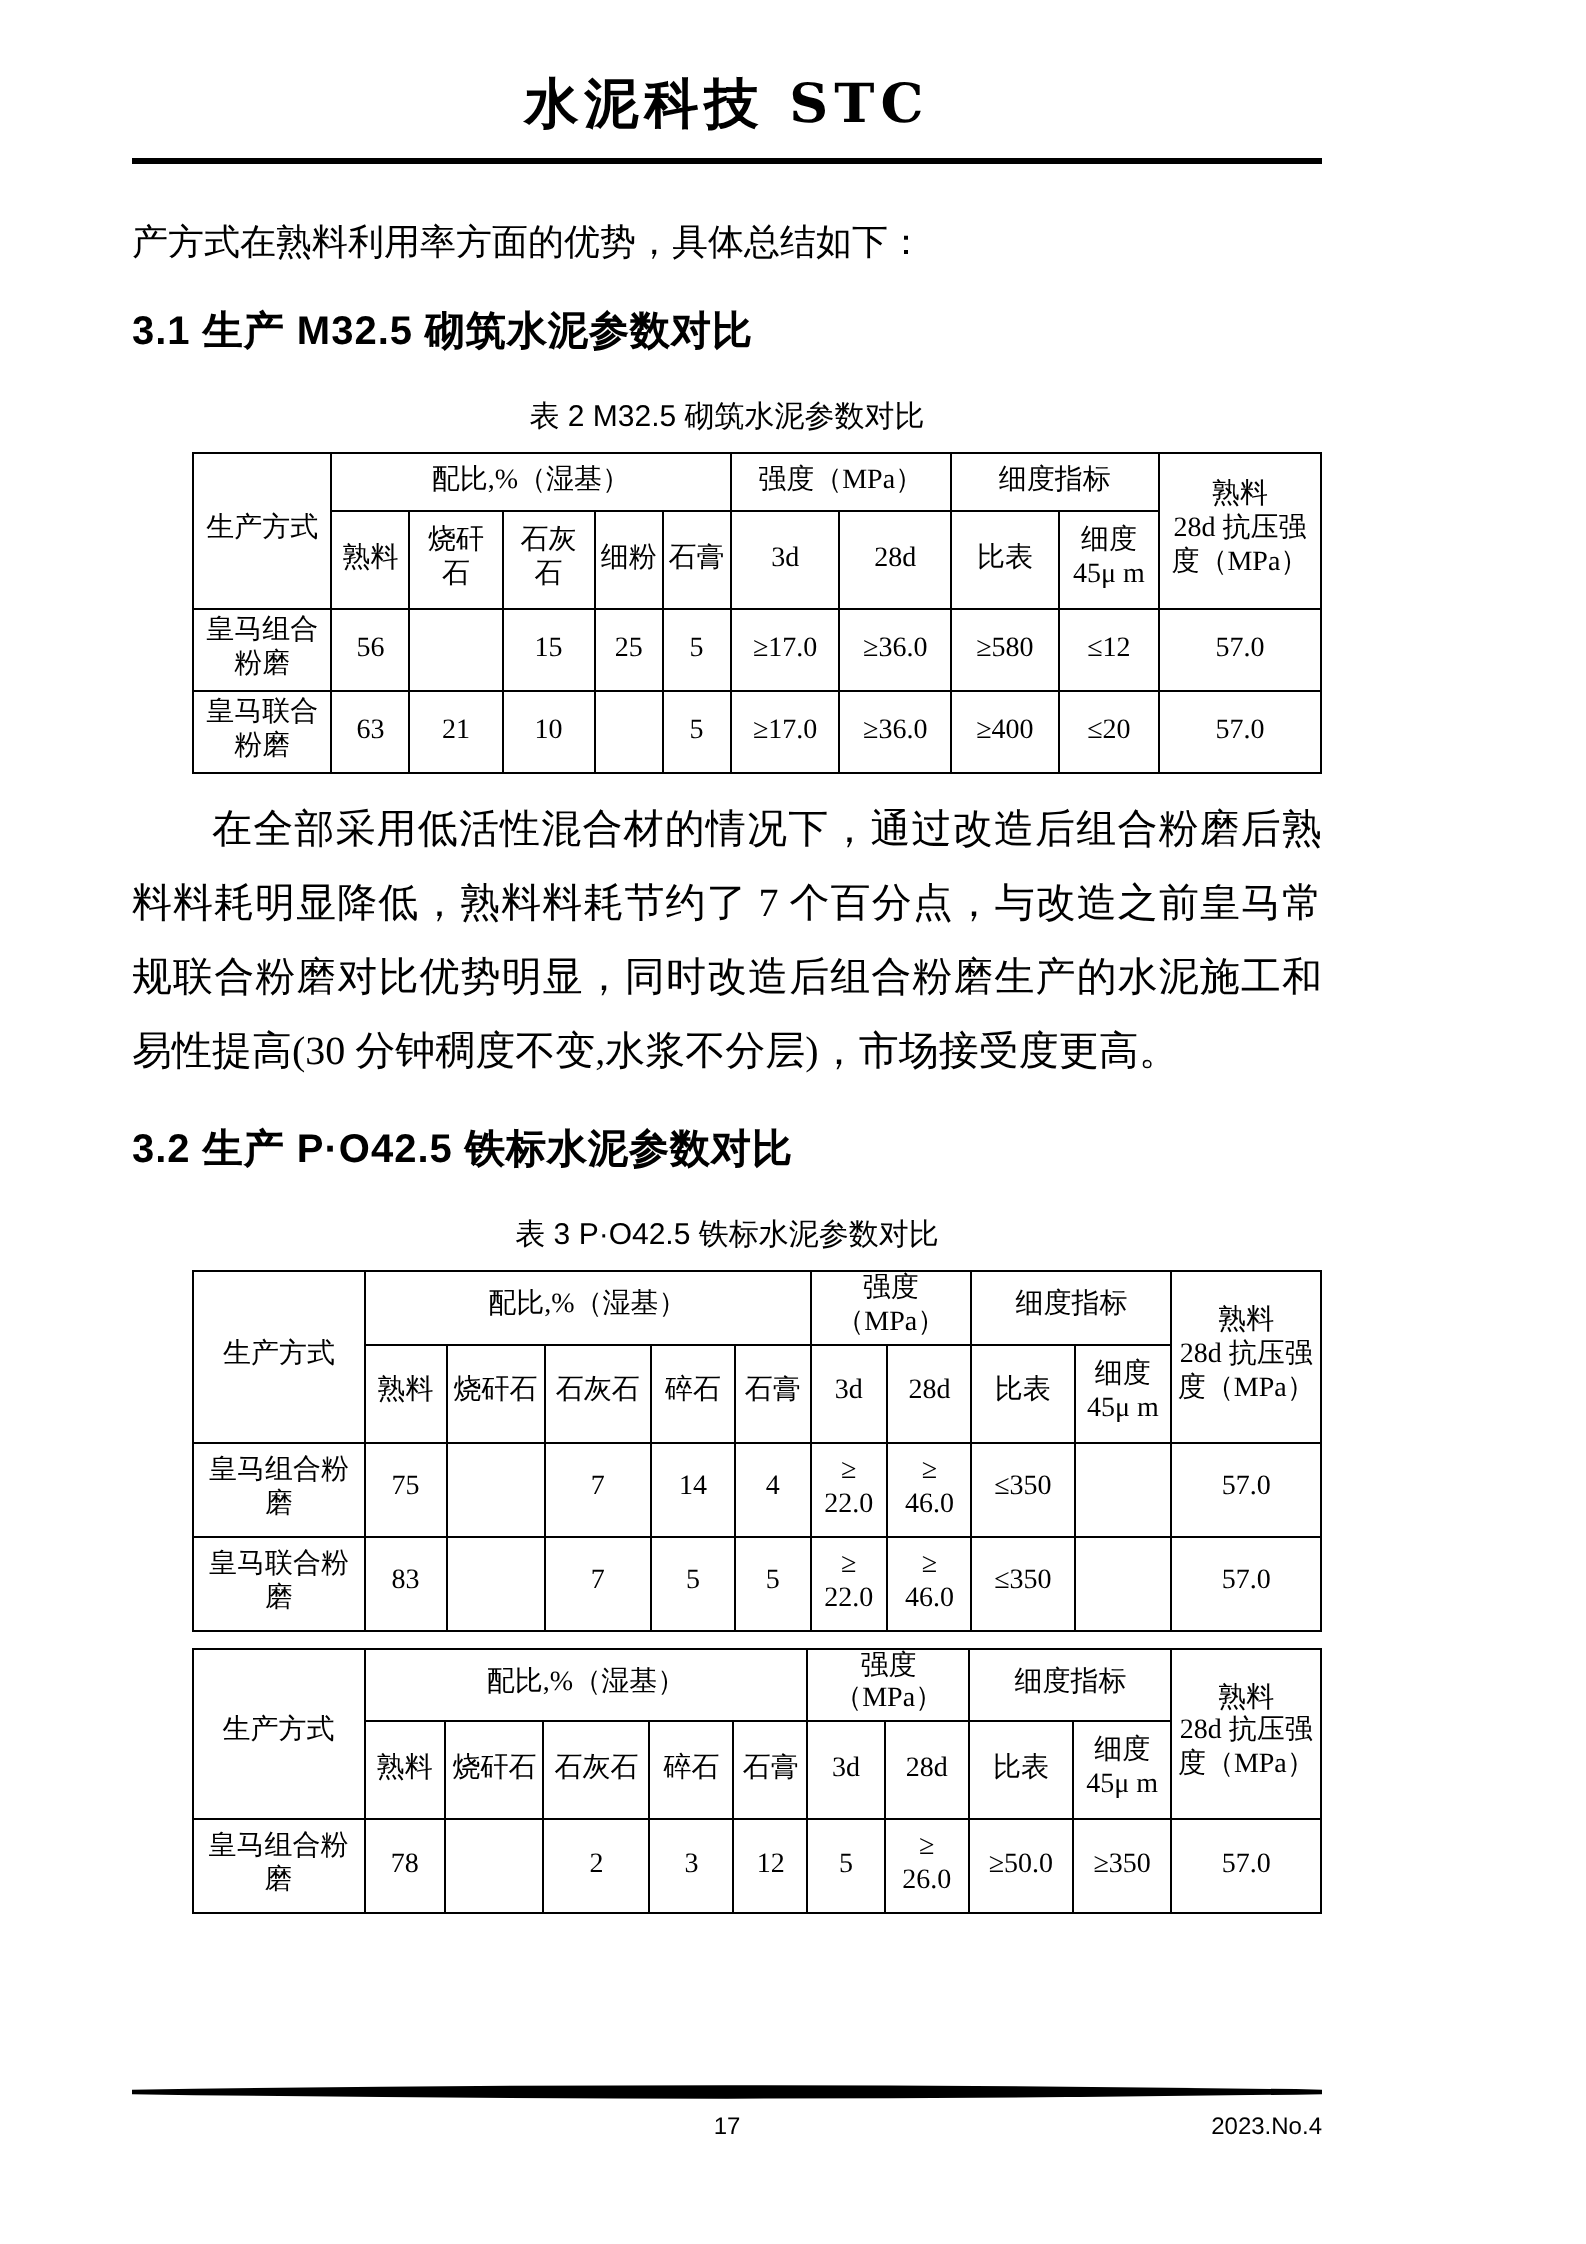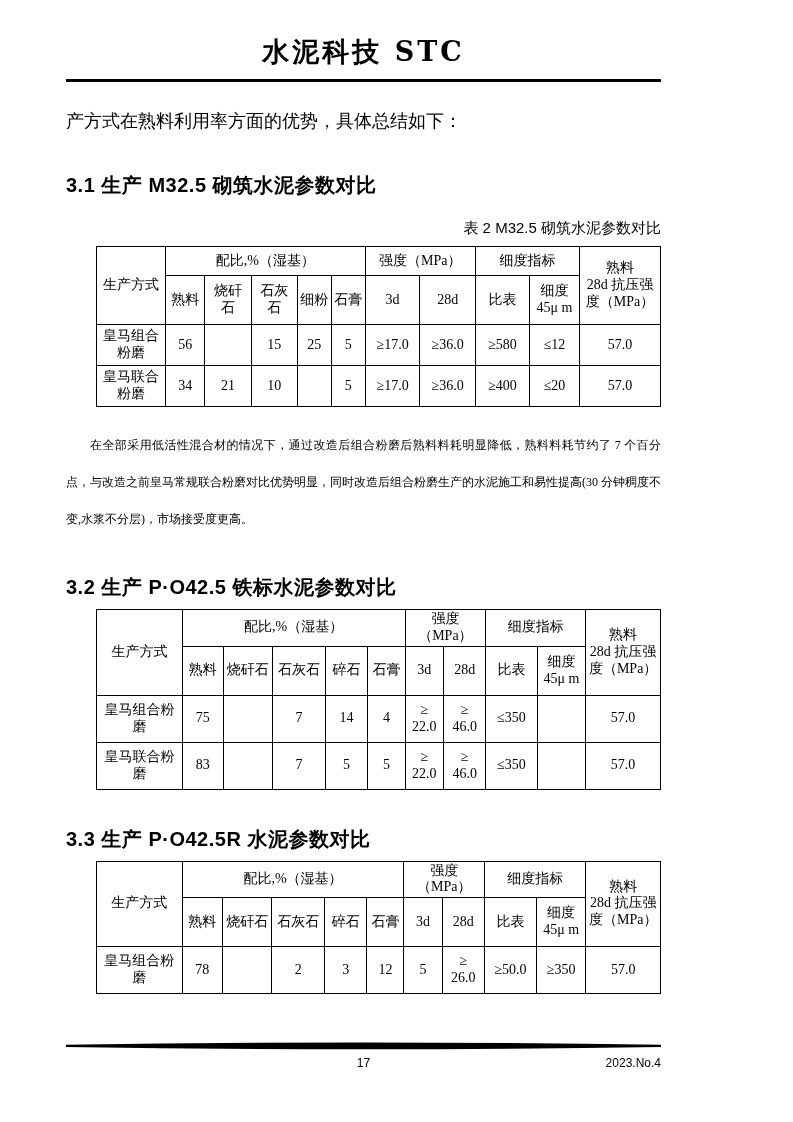--- a/index.html
+++ b/index.html
@@ -26,25 +26,25 @@
   }
   .intro{
     font-size:18px;
     line-height:30px;
     margin-top:24px;
   }
   .sec-heading{
     font-family:"Liberation Sans","DejaVu Sans",sans-serif;
     font-size:20px;
     font-weight:bold;
-    margin-top:36px;
+    margin-top:16px;
     letter-spacing:0.5px;
   }
   .tbl-caption{
-    text-align:right;
+    text-align:center;
     font-family:"Liberation Sans","DejaVu Sans",sans-serif;
     font-size:15px;
     margin-top:20px;
   }
   table.ptable{
     border-collapse:collapse;
     table-layout:fixed;
     margin:8px 0 0 30px;
   }
   .ptable td{
@@ -55,25 +55,25 @@
     line-height:1.2;
     padding:1px 2px;
     white-space:pre-line;
     overflow:hidden;
   }
   .ptable tr.h1 td{height:26px;}
   .ptable tr.h2 td{height:46px;}
   table.t2 tr.bd td{height:38px;}
   table.t3 tr.bd td{height:44px;}
   .para{
-    font-size:12px;
+    font-size:20px;
     line-height:37px;
     text-align:justify;
     text-indent:2em;
-    margin-top:20px;
+    margin-top:10px;
   }
   .footer{
     position:absolute;
     left:66px;right:65px;top:1042px;
   }
   .footer-rule-svg{display:block;width:100%;height:9px;}
   .footer-meta{
     position:relative;
     margin-top:5px;
     height:16px;
@@ -142,38 +142,39 @@
         <td>5</td>
         <td>≥17.0</td>
         <td>≥36.0</td>
         <td>≥580</td>
         <td>≤12</td>
         <td>57.0</td>
       </tr>
       <tr class="bd">
         <td>皇马联合
 粉磨</td>
-        <td>34</td>
+        <td>63</td>
         <td>21</td>
         <td>10</td>
         <td></td>
         <td>5</td>
         <td>≥17.0</td>
         <td>≥36.0</td>
         <td>≥400</td>
         <td>≤20</td>
         <td>57.0</td>
       </tr>
     </tbody>
       </table>
     <div class="para">在全部采用低活性混合材的情况下，通过改造后组合粉磨后熟料料耗明显降低，熟料料耗节约了 7 个百分点，与改造之前皇马常规联合粉磨对比优势明显，同时改造后组合粉磨生产的水泥施工和易性提高(30 分钟稠度不变,水浆不分层)，市场接受度更高。</div>
   </div>
 
   <div>
     <div class="sec-heading">3.2 生产 P·O42.5 铁标水泥参数对比</div>
+    <div class="tbl-caption">表 3  P·O42.5 铁标水泥参数对比</div>
     <table class="ptable t3">
       <colgroup>
         <col style="width:96px">
           <col style="width:44px">
           <col style="width:54px">
           <col style="width:58px">
           <col style="width:46px">
           <col style="width:40px">
           <col style="width:40px">
           <col style="width:44px">
@@ -231,21 +232,20 @@
 46.0</td>
         <td>≤350</td>
         <td></td>
         <td>57.0</td>
       </tr>
     </tbody>
       </table>
   </div>
 
   <div>
-    <div class="sec-heading">3.3 生产 P·O42.5R 水泥参数对比</div>
     <table class="ptable t3">
       <colgroup>
         <col style="width:96px">
           <col style="width:44px">
           <col style="width:54px">
           <col style="width:58px">
           <col style="width:46px">
           <col style="width:40px">
           <col style="width:40px">
           <col style="width:44px">

